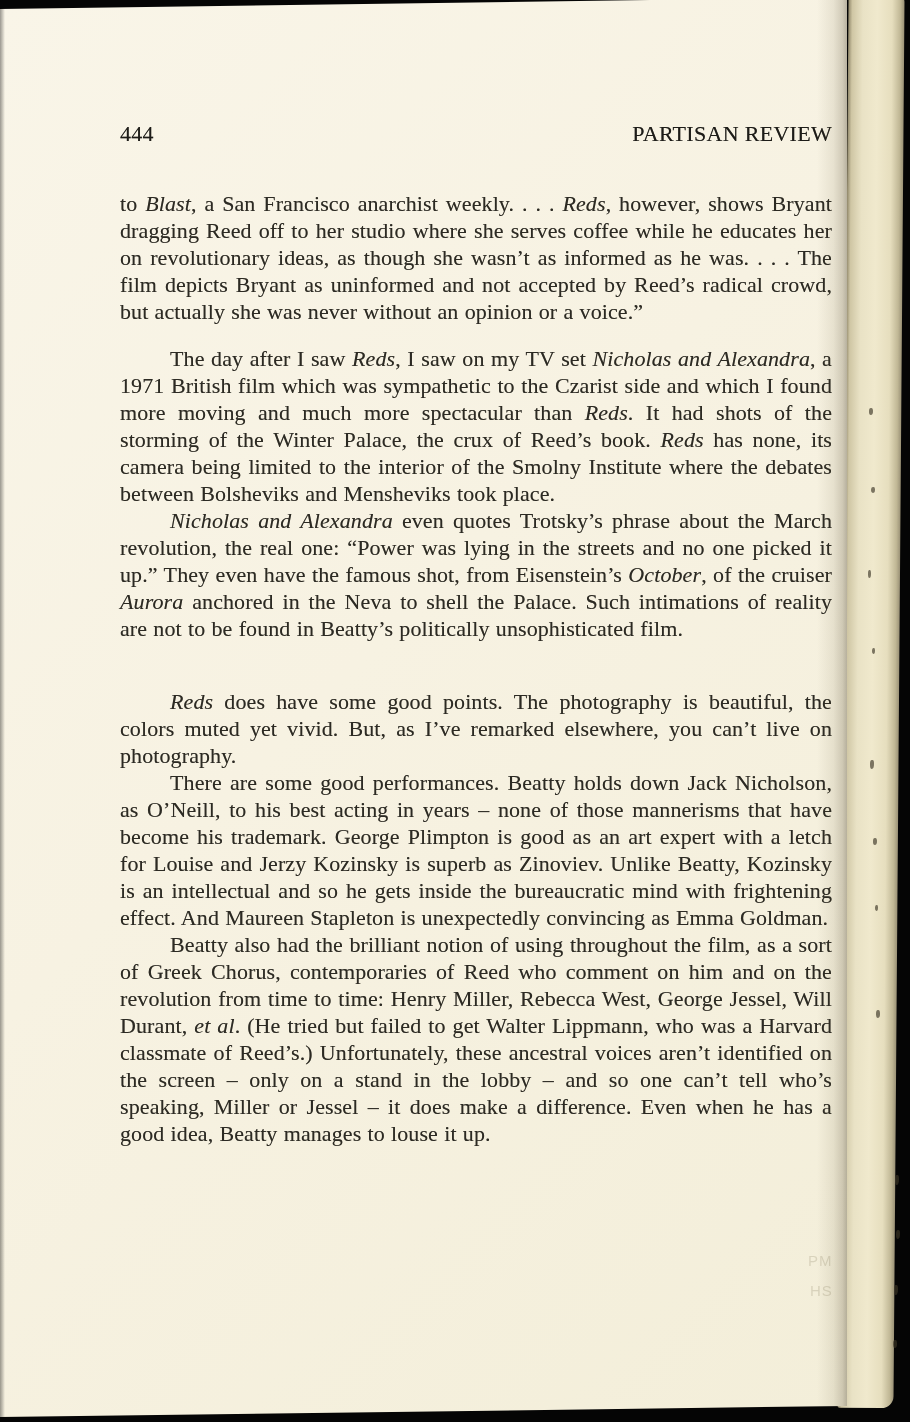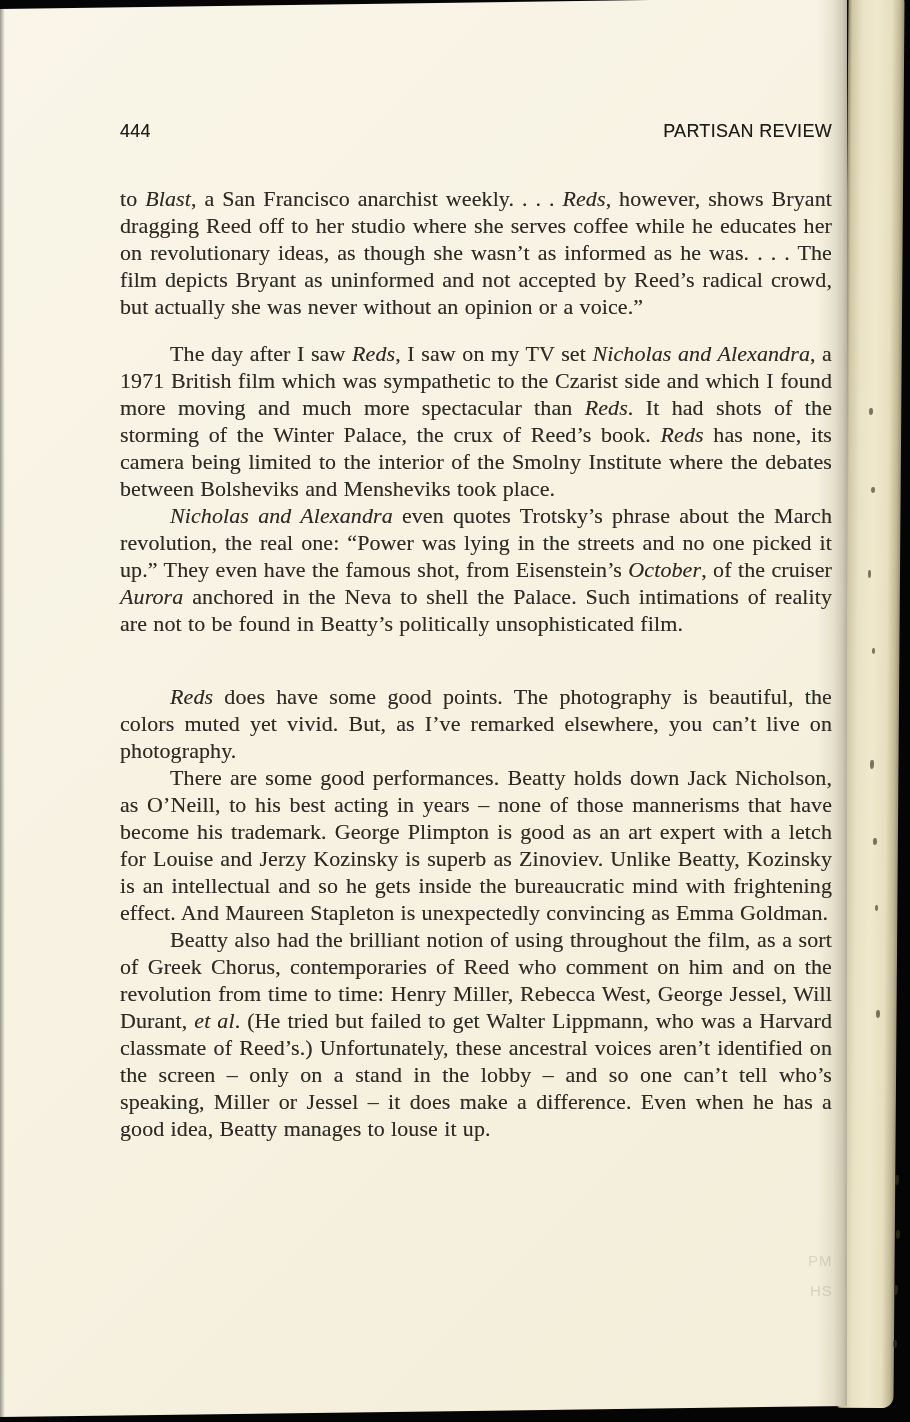--- a/index.html
+++ b/index.html
@@ -64,22 +64,22 @@
     width: 847px;
     box-sizing: border-box;
     padding: 121px 15px 0 120px;
     color: #2c2a23;
   }
 
   .running-head {
     display: flex;
     justify-content: space-between;
     align-items: flex-start;
-    font-family: Liberation Sans, sans-serif;
-    font-size: 18px;
+    font-family: Liberation Serif, serif;
+    font-size: 22px;
     letter-spacing: 0.3px;
     color: #1d1c18;
     text-shadow: 0 0 0.5px rgba(29,28,24,0.55);
   }
 
   .article-body {
     margin-top: 43px;
     font-size: 22px;
     line-height: 27px;
     letter-spacing: 0.1px;

